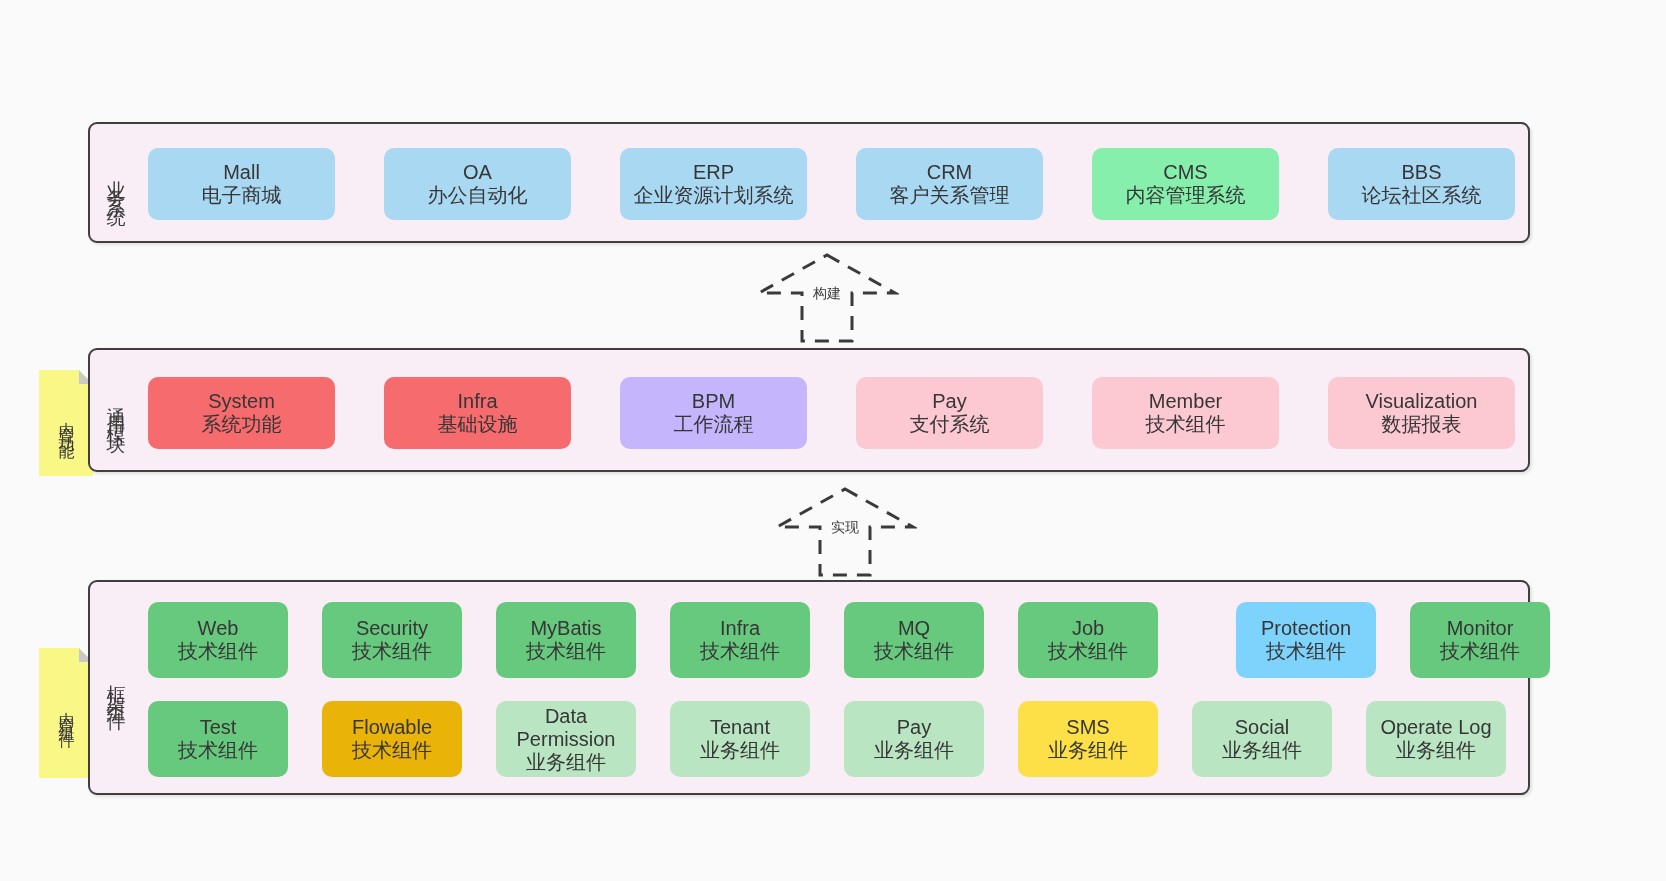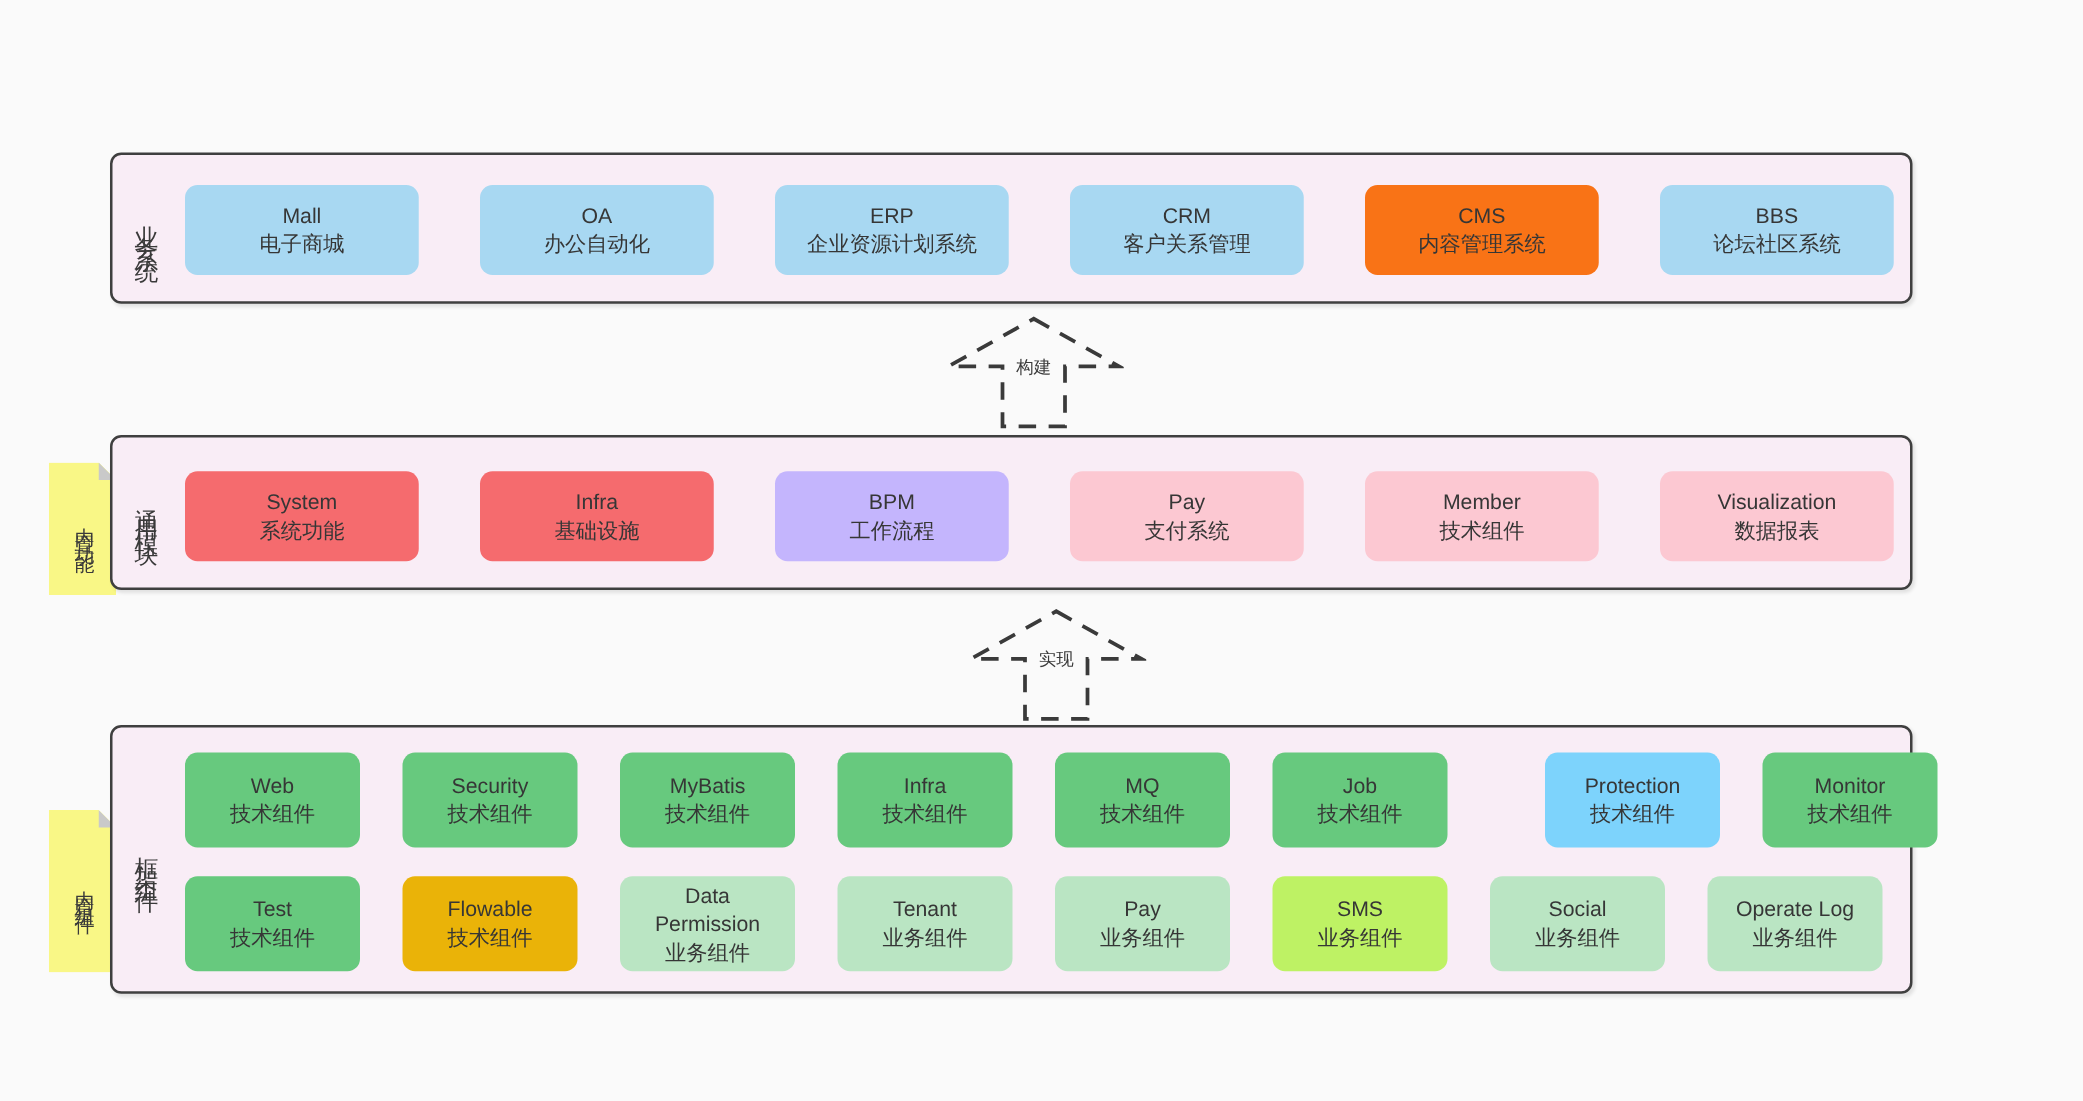--- a/index.html
+++ b/index.html
@@ -29,21 +29,21 @@
   .box-row{position:absolute;display:flex;}
   .row6{left:58px;gap:49px;}
   .row8{left:58px;gap:34px;}
   #layer-business .box-row{top:24px;}
   #layer-common .box-row{top:27px;}
   #row-tech{top:20px;}
   #row-biz{top:119px;}
   .box{
     border-radius:10px;display:flex;flex-direction:column;
     justify-content:center;align-items:center;text-align:center;
-    font-size:17px;line-height:23px;padding:2px 13px;
+    font-size:20px;line-height:23px;padding:2px 13px;
   }
   .w6{width:187px;height:72px;}
   .w8{width:140px;height:76px;}
   .note{
     position:absolute;width:54px;background:var(--note-bg);z-index:1;
     clip-path:polygon(0 0, calc(100% - 14px) 0, 100% 14px, 100% 100%, 0 100%);
     display:flex;align-items:center;justify-content:center;
   }
   #note-common{left:39px;top:370px;height:106px;}
   #note-framework{left:39px;top:648px;height:130px;}
@@ -89,21 +89,21 @@
       <div>办公自动化</div>
     </div>
     <div class="box w6" style="background: rgb(168, 216, 242);">
       <div>ERP</div>
       <div>企业资源计划系统</div>
     </div>
     <div class="box w6" style="background: rgb(168, 216, 242);">
       <div>CRM</div>
       <div>客户关系管理</div>
     </div>
-    <div class="box w6" style="background: #f97316; text-align: center;">
+    <div class="box w6" style="background: #86efac; text-align: center;">
       <div>CMS</div>
       <div>内容管理系统</div>
     </div>
     <div class="box w6" style="background: rgb(168, 216, 242);">
       <div>BBS</div>
       <div>论坛社区系统</div>
     </div>
   </div>
 </div>
 
@@ -201,21 +201,21 @@
       <div>业务组件</div>
     </div>
     <div class="box w8" style="background: rgb(186, 229, 195);">
       <div>Tenant</div>
       <div>业务组件</div>
     </div>
     <div class="box w8" style="background: rgb(186, 229, 195);">
       <div>Pay</div>
       <div>业务组件</div>
     </div>
-    <div class="box w8" style="background: #bef264;">
+    <div class="box w8" style="background: #fde047;">
       <div>SMS</div>
       <div>业务组件</div>
     </div>
     <div class="box w8" style="background: rgb(186, 229, 195);">
       <div>Social</div>
       <div>业务组件</div>
     </div>
     <div class="box w8" style="background: rgb(186, 229, 195);">
       <div>Operate Log</div>
       <div>业务组件</div>

